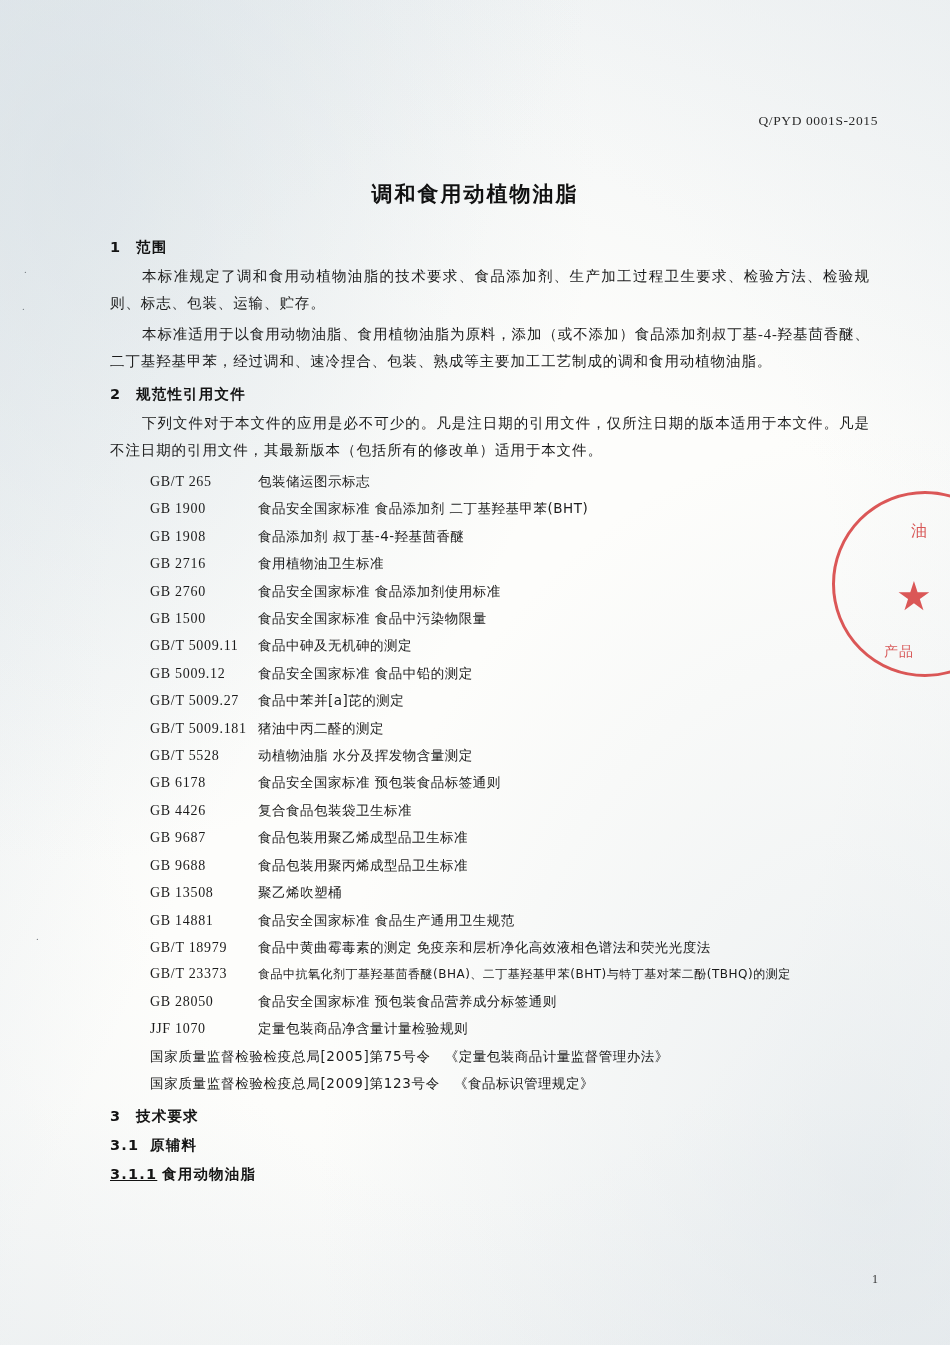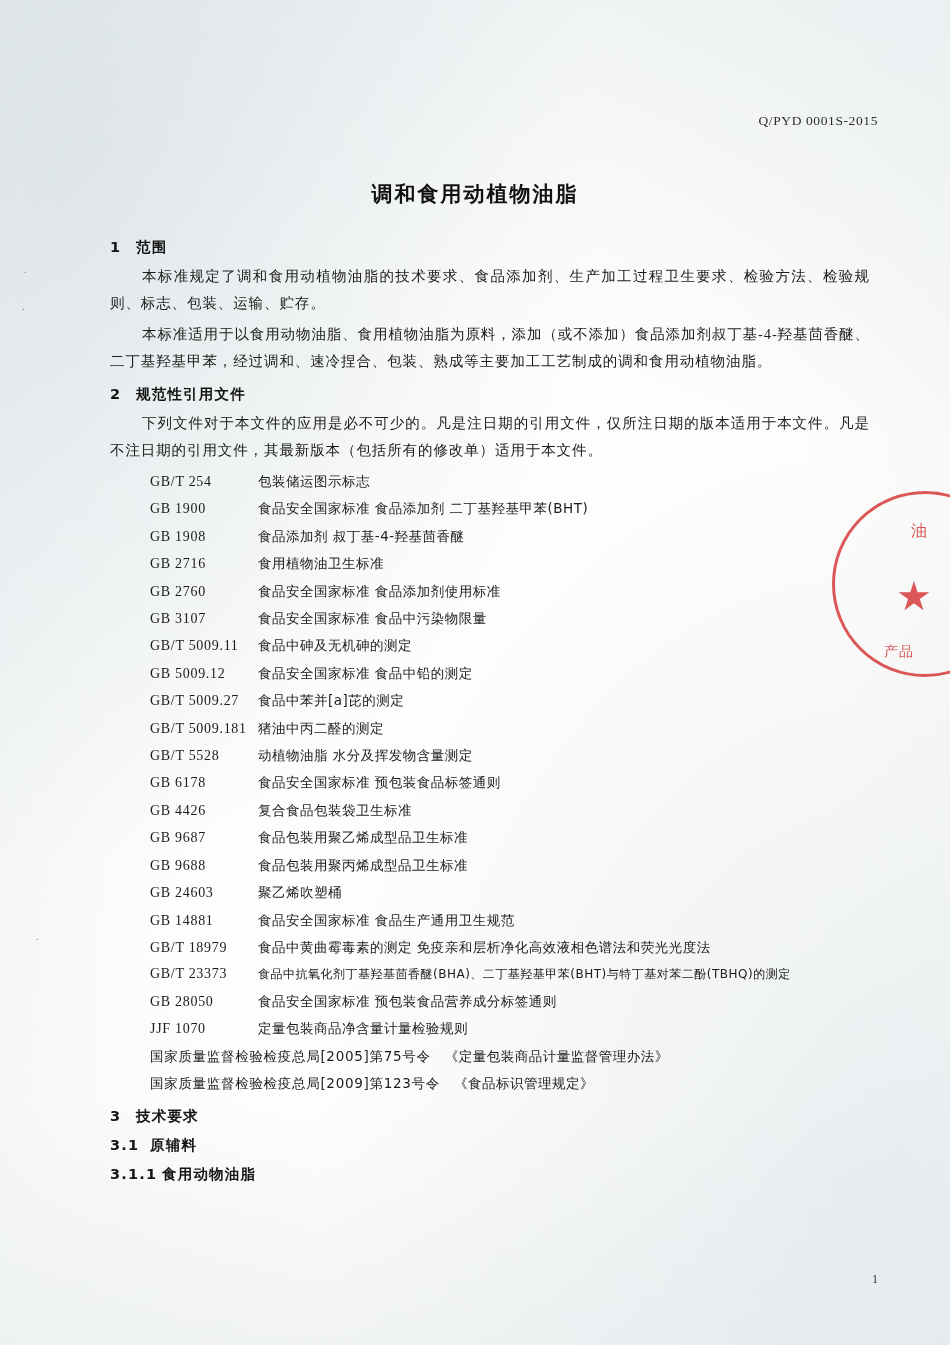--- a/index.html
+++ b/index.html
@@ -68,21 +68,21 @@
     color: #141414;
     letter-spacing: 1.2px;
     margin: 10px 0 6px 0;
     font-family: "DejaVu Sans", "Liberation Sans", sans-serif;
   }
   .sec-head .num {
     display: inline-block;
     min-width: 26px;
   }
   .sec-head.lvl2 .num { min-width: 40px; }
-  .sec-head.lvl3 .num { min-width: 52px; }
+  .sec-head.lvl3 .num { min-width: 52px; text-decoration: underline; }
   .para {
     font-size: 14.5px;
     line-height: 27px;
     color: #1b1b1b;
     text-indent: 32px;
     text-align: justify;
     letter-spacing: 0.9px;
     margin: 2px 0 4px 0;
   }
   .ref-list {
@@ -207,36 +207,36 @@
     </div>
     <p class="para">本标准规定了调和食用动植物油脂的技术要求、食品添加剂、生产加工过程卫生要求、检验方法、检验规则、标志、包装、运输、贮存。</p>
     <p class="para">本标准适用于以食用动物油脂、食用植物油脂为原料，添加（或不添加）食品添加剂叔丁基-4-羟基茴香醚、二丁基羟基甲苯，经过调和、速冷捏合、包装、熟成等主要加工工艺制成的调和食用动植物油脂。</p>
 
     <div class="sec-head">
       <span class="num">2</span><span>规范性引用文件</span>
     </div>
     <p class="para">下列文件对于本文件的应用是必不可少的。凡是注日期的引用文件，仅所注日期的版本适用于本文件。凡是不注日期的引用文件，其最新版本（包括所有的修改单）适用于本文件。</p>
 
     <ul class="ref-list">
-      <li class="ref-item"><span class="ref-id">GB/T 254</span><span class="ref-name">包装储运图示标志</span></li>
+      <li class="ref-item"><span class="ref-id">GB/T 265</span><span class="ref-name">包装储运图示标志</span></li>
       <li class="ref-item"><span class="ref-id">GB 1900</span><span class="ref-name">食品安全国家标准 食品添加剂 二丁基羟基甲苯(BHT)</span></li>
       <li class="ref-item"><span class="ref-id">GB 1908</span><span class="ref-name">食品添加剂  叔丁基-4-羟基茴香醚</span></li>
       <li class="ref-item"><span class="ref-id">GB 2716</span><span class="ref-name">食用植物油卫生标准</span></li>
       <li class="ref-item"><span class="ref-id">GB 2760</span><span class="ref-name">食品安全国家标准 食品添加剂使用标准</span></li>
-      <li class="ref-item"><span class="ref-id">GB 3107</span><span class="ref-name">食品安全国家标准 食品中污染物限量</span></li>
+      <li class="ref-item"><span class="ref-id">GB 1500</span><span class="ref-name">食品安全国家标准 食品中污染物限量</span></li>
       <li class="ref-item"><span class="ref-id">GB/T 5009.11</span><span class="ref-name">食品中砷及无机砷的测定</span></li>
       <li class="ref-item"><span class="ref-id">GB 5009.12</span><span class="ref-name">食品安全国家标准  食品中铅的测定</span></li>
       <li class="ref-item"><span class="ref-id">GB/T 5009.27</span><span class="ref-name">食品中苯并[a]芘的测定</span></li>
       <li class="ref-item"><span class="ref-id">GB/T 5009.181</span><span class="ref-name">猪油中丙二醛的测定</span></li>
       <li class="ref-item"><span class="ref-id">GB/T 5528</span><span class="ref-name">动植物油脂 水分及挥发物含量测定</span></li>
       <li class="ref-item"><span class="ref-id">GB 6178</span><span class="ref-name">食品安全国家标准  预包装食品标签通则</span></li>
       <li class="ref-item"><span class="ref-id">GB 4426</span><span class="ref-name">复合食品包装袋卫生标准</span></li>
       <li class="ref-item"><span class="ref-id">GB 9687</span><span class="ref-name">食品包装用聚乙烯成型品卫生标准</span></li>
       <li class="ref-item"><span class="ref-id">GB 9688</span><span class="ref-name">食品包装用聚丙烯成型品卫生标准</span></li>
-      <li class="ref-item"><span class="ref-id">GB 24603</span><span class="ref-name">聚乙烯吹塑桶</span></li>
+      <li class="ref-item"><span class="ref-id">GB 13508</span><span class="ref-name">聚乙烯吹塑桶</span></li>
       <li class="ref-item"><span class="ref-id">GB 14881</span><span class="ref-name">食品安全国家标准 食品生产通用卫生规范</span></li>
       <li class="ref-item"><span class="ref-id">GB/T 18979</span><span class="ref-name">食品中黄曲霉毒素的测定 免疫亲和层析净化高效液相色谱法和荧光光度法</span></li>
       <li class="ref-item small"><span class="ref-id">GB/T 23373</span><span class="ref-name">食品中抗氧化剂丁基羟基茴香醚(BHA)、二丁基羟基甲苯(BHT)与特丁基对苯二酚(TBHQ)的测定</span></li>
       <li class="ref-item"><span class="ref-id">GB 28050</span><span class="ref-name">食品安全国家标准  预包装食品营养成分标签通则</span></li>
       <li class="ref-item"><span class="ref-id">JJF 1070</span><span class="ref-name">定量包装商品净含量计量检验规则</span></li>
       <li class="ref-item doc-only"><span class="ref-id">国家质量监督检验检疫总局[2005]第75号令</span><span class="ref-name">《定量包装商品计量监督管理办法》</span></li>
       <li class="ref-item doc-only"><span class="ref-id">国家质量监督检验检疫总局[2009]第123号令</span><span class="ref-name">《食品标识管理规定》</span></li>
     </ul>
 
     <div class="sec-head">

